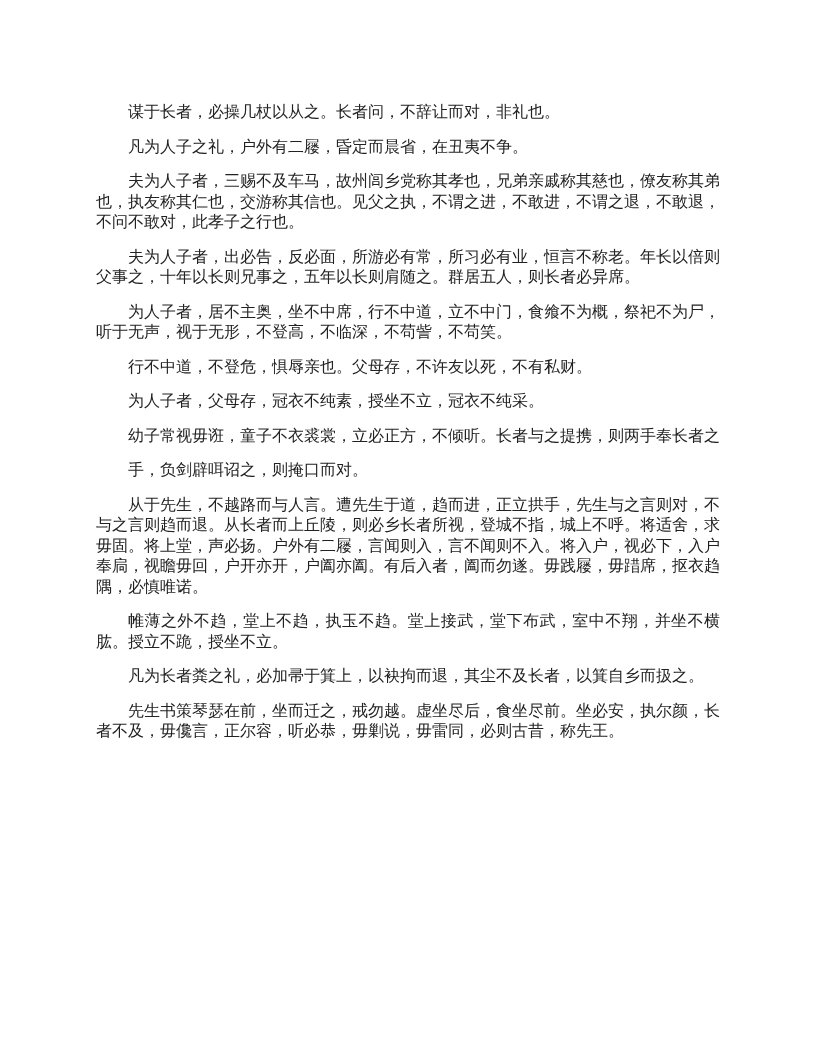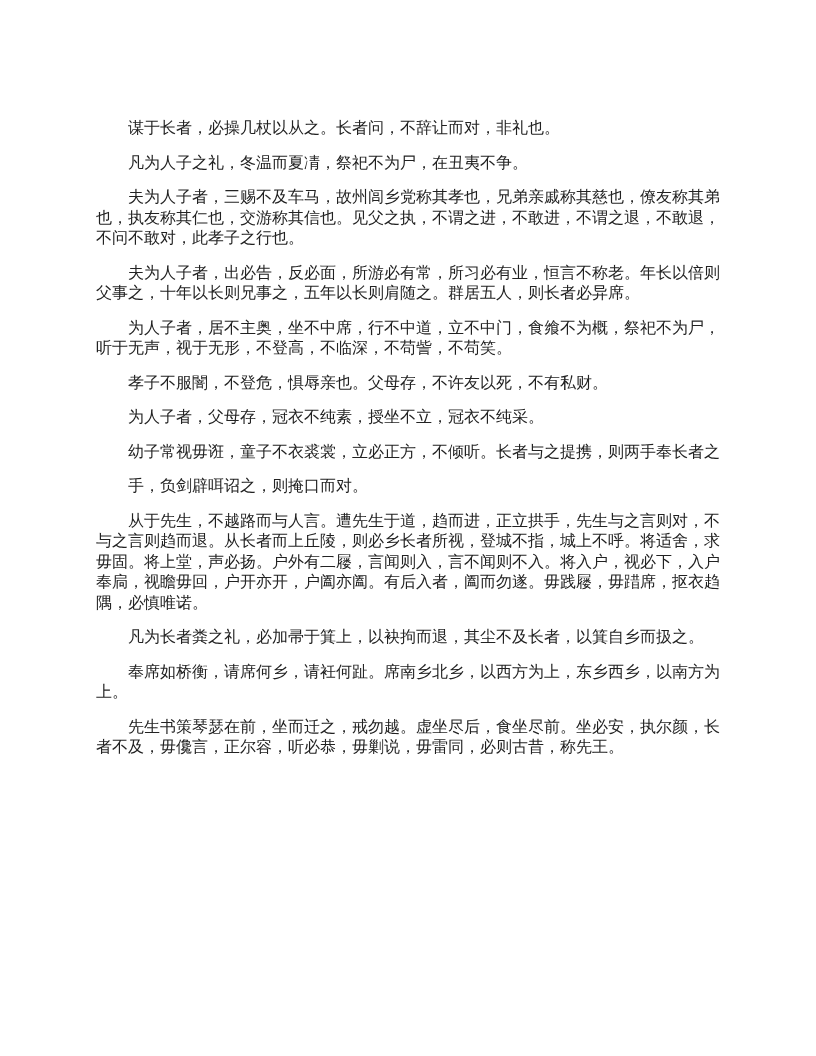--- a/index.html
+++ b/index.html
@@ -26,35 +26,35 @@
     margin: 14px 0;
     font-family: "Liberation Serif", "DejaVu Serif", serif;
     font-size: 16px;
     line-height: 20.5px;
     color: #222222;
     text-align: justify;
     text-indent: 2em;
     word-break: break-all;
   }
   p.para:first-child {
-    margin-top: 16px;
+    margin-top: 0;
   }
 </style>
 </head>
 <body>
 
 <main class="page">
   <section class="text-block">
       <p class="para">谋于长者，必操几杖以从之。长者问，不辞让而对，非礼也。</p>
-      <p class="para">凡为人子之礼，冬温而夏凊，祭祀不为尸，在丑夷不争。</p>
+      <p class="para">凡为人子之礼，户外有二屦，昏定而晨省，在丑夷不争。</p>
       <p class="para">夫为人子者，三赐不及车马，故州闾乡党称其孝也，兄弟亲戚称其慈也，僚友称其弟也，执友称其仁也，交游称其信也。见父之执，不谓之进，不敢进，不谓之退，不敢退，不问不敢对，此孝子之行也。</p>
       <p class="para">夫为人子者，出必告，反必面，所游必有常，所习必有业，恒言不称老。年长以倍则父事之，十年以长则兄事之，五年以长则肩随之。群居五人，则长者必异席。</p>
       <p class="para">为人子者，居不主奥，坐不中席，行不中道，立不中门，食飨不为概，祭祀不为尸，听于无声，视于无形，不登高，不临深，不苟訾，不苟笑。</p>
-      <p class="para">孝子不服闇，不登危，惧辱亲也。父母存，不许友以死，不有私财。</p>
+      <p class="para">行不中道，不登危，惧辱亲也。父母存，不许友以死，不有私财。</p>
       <p class="para">为人子者，父母存，冠衣不纯素，授坐不立，冠衣不纯采。</p>
       <p class="para">幼子常视毋诳，童子不衣裘裳，立必正方，不倾听。长者与之提携，则两手奉长者之</p>
       <p class="para">手，负剑辟咡诏之，则掩口而对。</p>
       <p class="para">从于先生，不越路而与人言。遭先生于道，趋而进，正立拱手，先生与之言则对，不与之言则趋而退。从长者而上丘陵，则必乡长者所视，登城不指，城上不呼。将适舍，求毋固。将上堂，声必扬。户外有二屦，言闻则入，言不闻则不入。将入户，视必下，入户奉扃，视瞻毋回，户开亦开，户阖亦阖。有后入者，阖而勿遂。毋践屦，毋踖席，抠衣趋隅，必慎唯诺。</p>
+      <p class="para">帷薄之外不趋，堂上不趋，执玉不趋。堂上接武，堂下布武，室中不翔，并坐不横肱。授立不跪，授坐不立。</p>
       <p class="para">凡为长者粪之礼，必加帚于箕上，以袂拘而退，其尘不及长者，以箕自乡而扱之。</p>
-      <p class="para">奉席如桥衡，请席何乡，请衽何趾。席南乡北乡，以西方为上，东乡西乡，以南方为上。</p>
       <p class="para">先生书策琴瑟在前，坐而迁之，戒勿越。虚坐尽后，食坐尽前。坐必安，执尔颜，长者不及，毋儳言，正尔容，听必恭，毋剿说，毋雷同，必则古昔，称先王。</p>
     </section>
 </main>
 
 </body></html>

